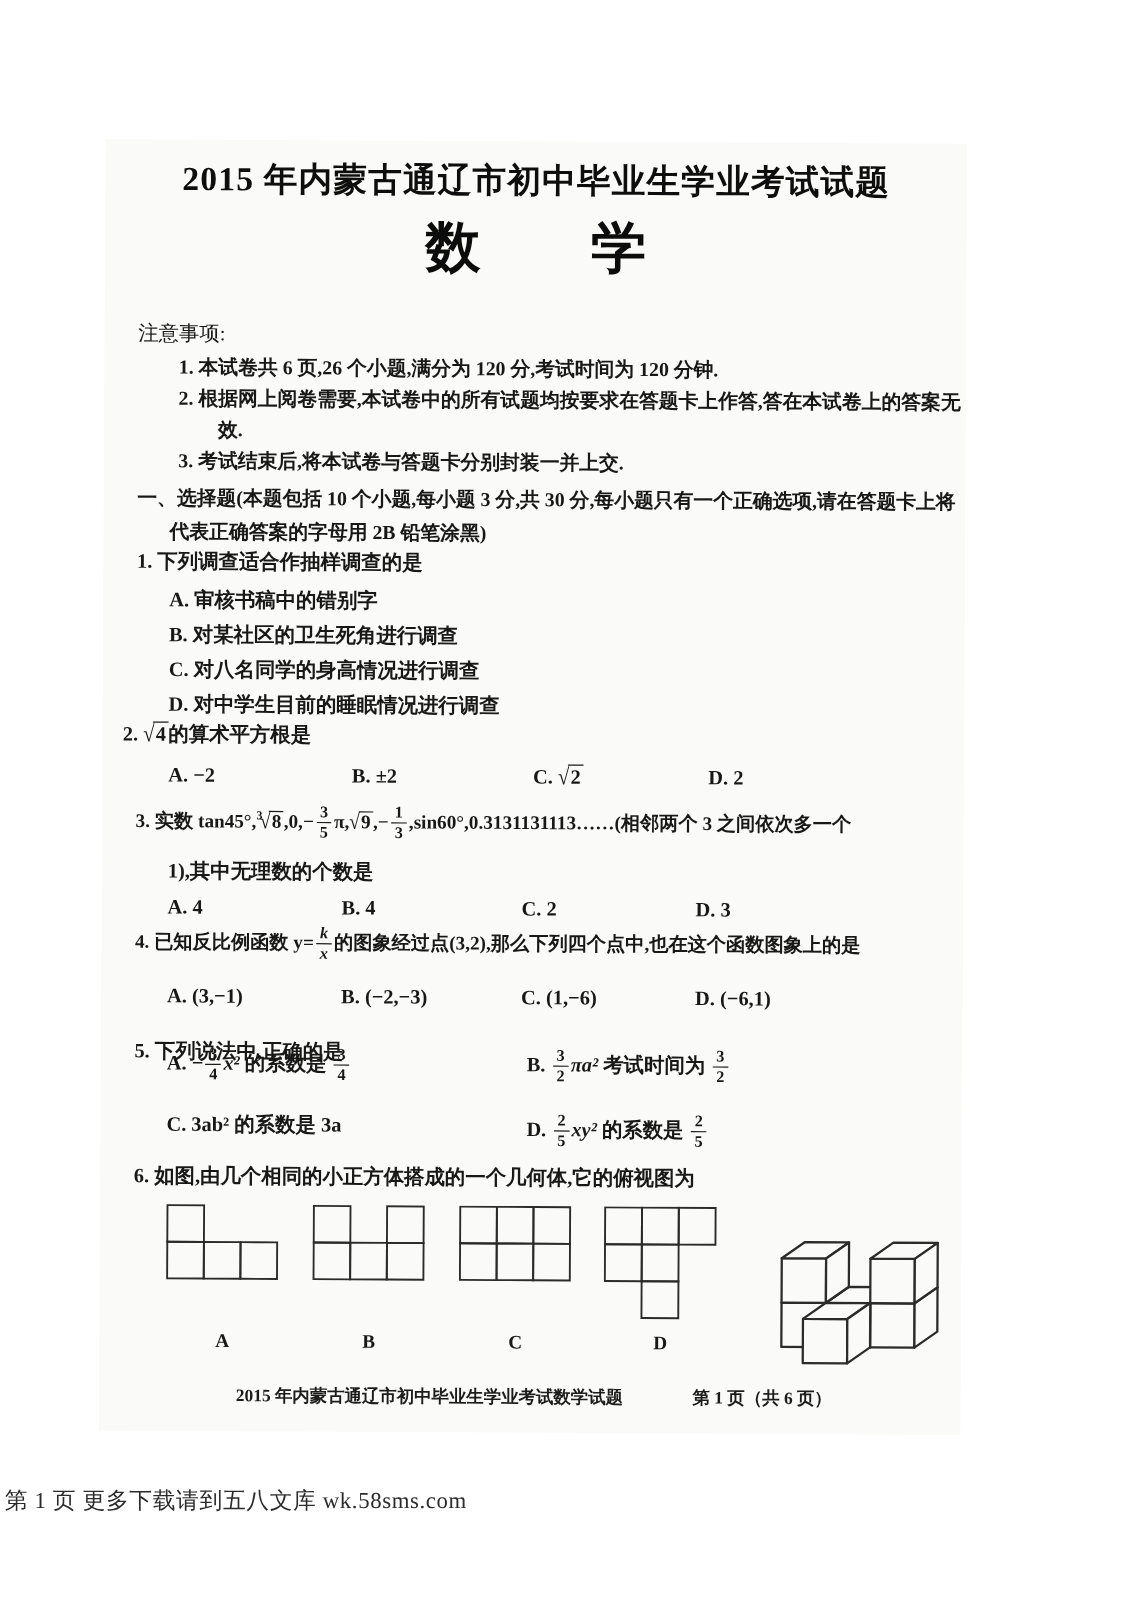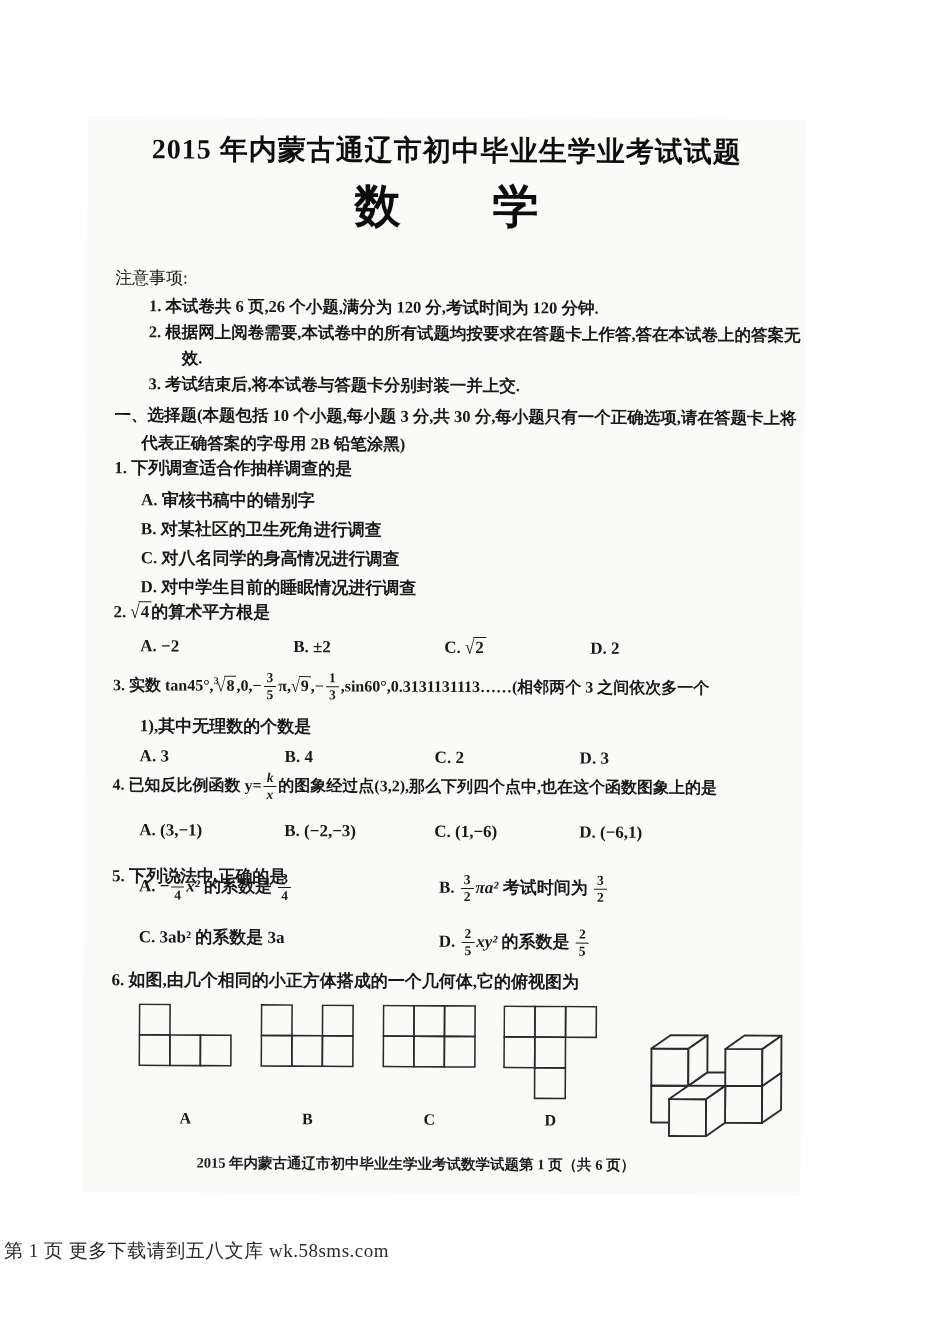--- a/index.html
+++ b/index.html
@@ -49,21 +49,21 @@
 
   .figrow { display:flex; align-items:flex-start; }
   .fig { display:flex; flex-direction:column; align-items:center; height:124px; }
   .fig .lbl { margin-top:auto; font-size:16px; font-weight:600; }
   .figA,.figB,.figC { width:95px; margin-right:27px; }
   .figC { margin-right:26px; }
   .figD { width:95px; margin-right:44px; }
   .fig3d { width:152px; }
 
   .scan-footer { display:flex; font-size:14.5px; font-weight:600; color:#1c1c1c; }
-  .scan-footer .right { }
+  .scan-footer .right { margin-left:58px; }
 
   .caption { position:absolute; top:1238px; left:4px; width:950px; text-align:left;
              font-family:"Liberation Serif","DejaVu Serif",serif;
              font-size:19px; color:#2b2b2b; letter-spacing:.5px; }
 </style>
 </head>
 <body>
 
 <div class="scan">
 
@@ -80,42 +80,42 @@
   <div class="abs section-head" style="top:285px; left:28px;">一、选择题(本题包括 10 个小题,每小题 3 分,共 30 分,每小题只有一个正确选项,请在答题卡上将代表正确答案的字母用 2B 铅笔涂黑)</div>
 
   <div class="abs stem" style="top:340px; left:28px;">1. 下列调查适合作抽样调查的是</div>
   <div class="abs optlist" style="top:369px; left:55px;">
     <div>A. 审核书稿中的错别字</div>
     <div>B. 对某社区的卫生死角进行调查</div>
     <div>C. 对八名同学的身高情况进行调查</div>
     <div>D. 对中学生目前的睡眠情况进行调查</div>
   </div>
 
-  <div class="abs stem" style="top:484px; left:28px;">
+  <div class="abs stem" style="top:484px; left:17px;">
     <span>2. </span><span class="sqrt"><span class="rsign">√</span><span class="rad">4</span></span><span>的算术平方根是</span>
   </div>
   <div class="abs optrow q2" style="top:520px; left:55px;">
     <span class="cell">A. −2</span>
     <span class="cell">B. ±2</span>
     <span class="cell"><span>C. </span><span class="sqrt"><span class="rsign">√</span><span class="rad">2</span></span></span>
     <span class="cell">D. 2</span>
   </div>
 
   <div class="abs stem mathline" style="top:552px; left:28px;">
     <span>3. 实数 tan45°,</span><span class="sqrt"><span class="ridx">3</span><span class="rsign">√</span><span class="rad">8</span></span><span>,0,−</span><span class="frac">
         <span class="fnum">3</span>
         <span class="fden">5</span>
       </span><span>π,</span><span class="sqrt"><span class="rsign">√</span><span class="rad">9</span></span><span>,−</span><span class="frac">
         <span class="fnum">1</span>
         <span class="fden">3</span>
       </span><span>,sin60°,0.3131131113……(相邻两个 3 之间依次多一个</span>
   </div>
   <div class="abs stem" style="top:598px; left:55px;">1),其中无理数的个数是</div>
   <div class="abs optrow q34" style="top:630px; left:55px;">
-    <span class="cell">A. 3</span>
+    <span class="cell">A. 4</span>
     <span class="cell">B. 4</span>
     <span class="cell">C. 2</span>
     <span class="cell">D. 3</span>
   </div>
 
   <div class="abs stem mathline" style="top:654px; left:28px;">
     <span>4. 已知反比例函数 y=</span><span class="frac">
         <span class="fnum it">k</span>
         <span class="fden it">x</span>
       </span><span>的图象经过点(3,2),那么下列四个点中,也在这个函数图象上的是</span>

